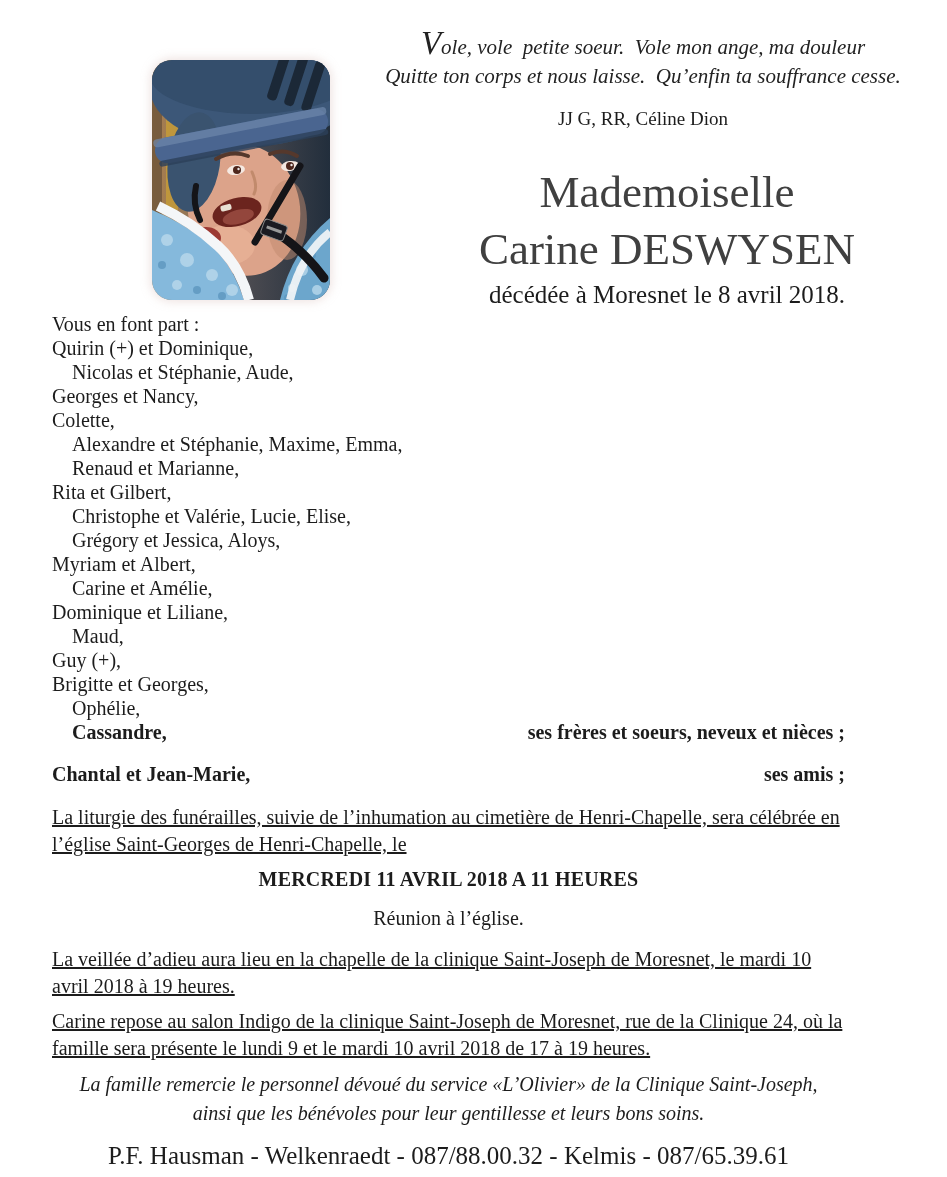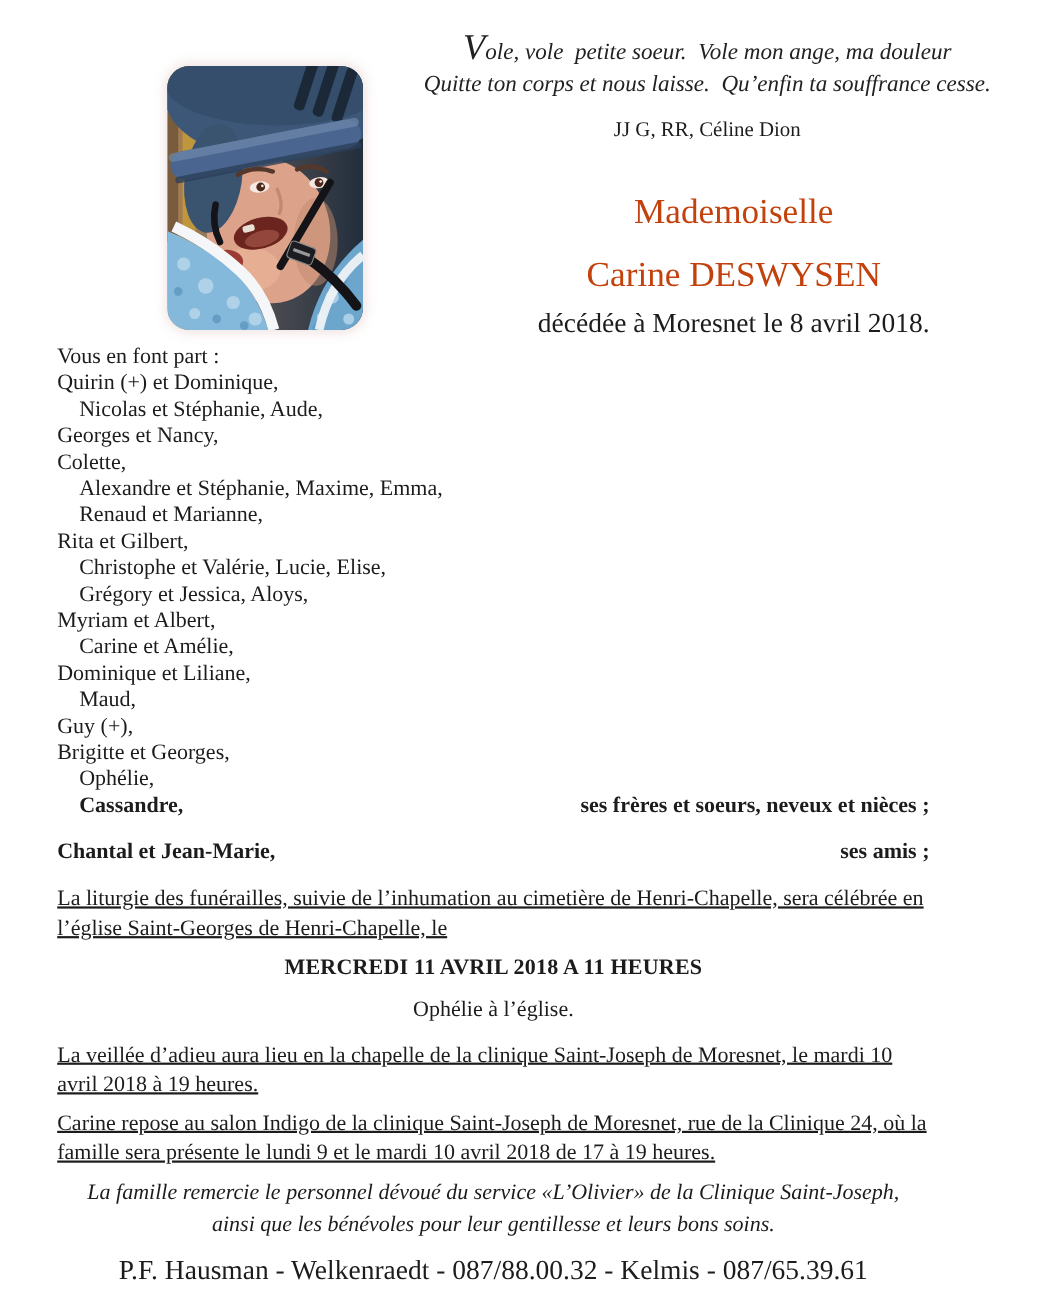--- a/index.html
+++ b/index.html
@@ -23,21 +23,21 @@
   
   .quote-block{
     position:absolute;top:33px;right:44px;width:520px;
     text-align:center;font-style:italic;font-size:21px;line-height:29px;color:#222;
   }
   .quote-initial{font-size:33px;line-height:20px;font-style:italic;}
   .attribution{font-style:normal;font-size:19px;margin-top:13px;color:#1c1c1c;}
 
   
   .title-block{position:absolute;left:390px;top:164px;width:554px;text-align:center;}
-  .title-line{font-size:32px;line-height:57px;color:#c2410c;text-align:center;}
+  .title-line{font-size:45px;line-height:57px;color:#404040;text-align:center;}
   .subtitle-line{font-size:25px;line-height:33px;color:#1c1c1c;}
   .subtitle-line.first{margin-top:16px;}
 
   
   .main{position:absolute;left:52px;top:312px;width:793px;font-size:20px;line-height:24px;}
   .fam-line{white-space:pre;}
   .fam-line.indent, .indent{padding-left:20px;}
   .row{display:flex;justify-content:space-between;align-items:center;font-weight:bold;}
   .row.friends{margin-top:18px;}
   .para{margin:18px 0 0 0;line-height:27px;text-decoration:underline;}
@@ -189,21 +189,21 @@
 
     <div class="row friends">
       <span>Chantal et Jean-Marie,</span>
       <span>ses amis ;</span>
     </div>
 
     <p class="para">La liturgie des funérailles, suivie de l’inhumation au cimetière de Henri-Chapelle, sera célébrée en l’église Saint-Georges de Henri-Chapelle, le</p>
 
     <div class="date-line">MERCREDI 11 AVRIL 2018 A 11 HEURES</div>
 
-    <div class="meeting-line">Ophélie à l’église.</div>
+    <div class="meeting-line">Réunion à l’église.</div>
 
     <p class="para tight">La veillée d’adieu aura lieu en la chapelle de la clinique Saint-Joseph de Moresnet, le mardi 10 avril 2018 à 19 heures.</p>
 
     <p class="para tighter">Carine repose au salon Indigo de la clinique Saint-Joseph de Moresnet, rue de la Clinique 24, où la famille sera présente le lundi 9 et le mardi 10 avril 2018 de 17 à 19 heures.</p>
 
     <div class="thanks">
       <div>La famille remercie le personnel dévoué du service «L’Olivier» de la Clinique Saint-Joseph,</div>
       <div>ainsi que les bénévoles pour leur gentillesse et leurs bons soins.</div>
     </div>
 

